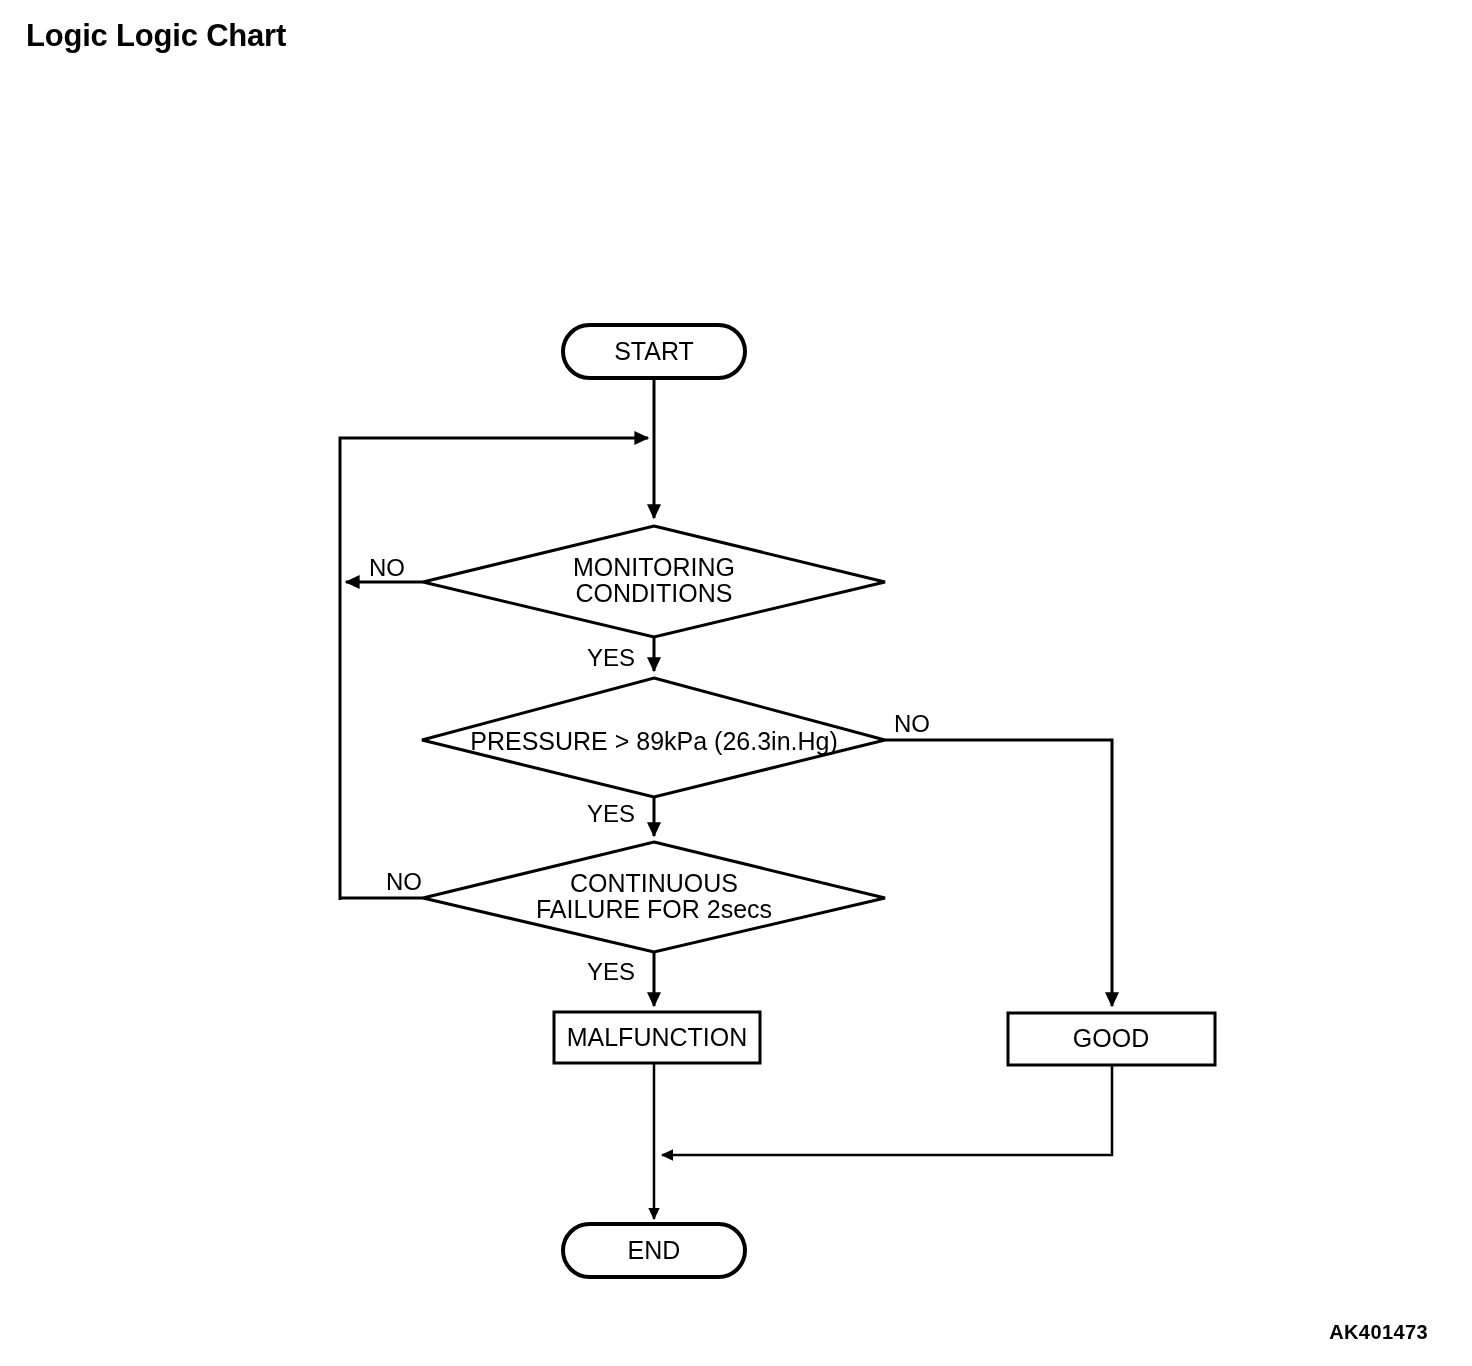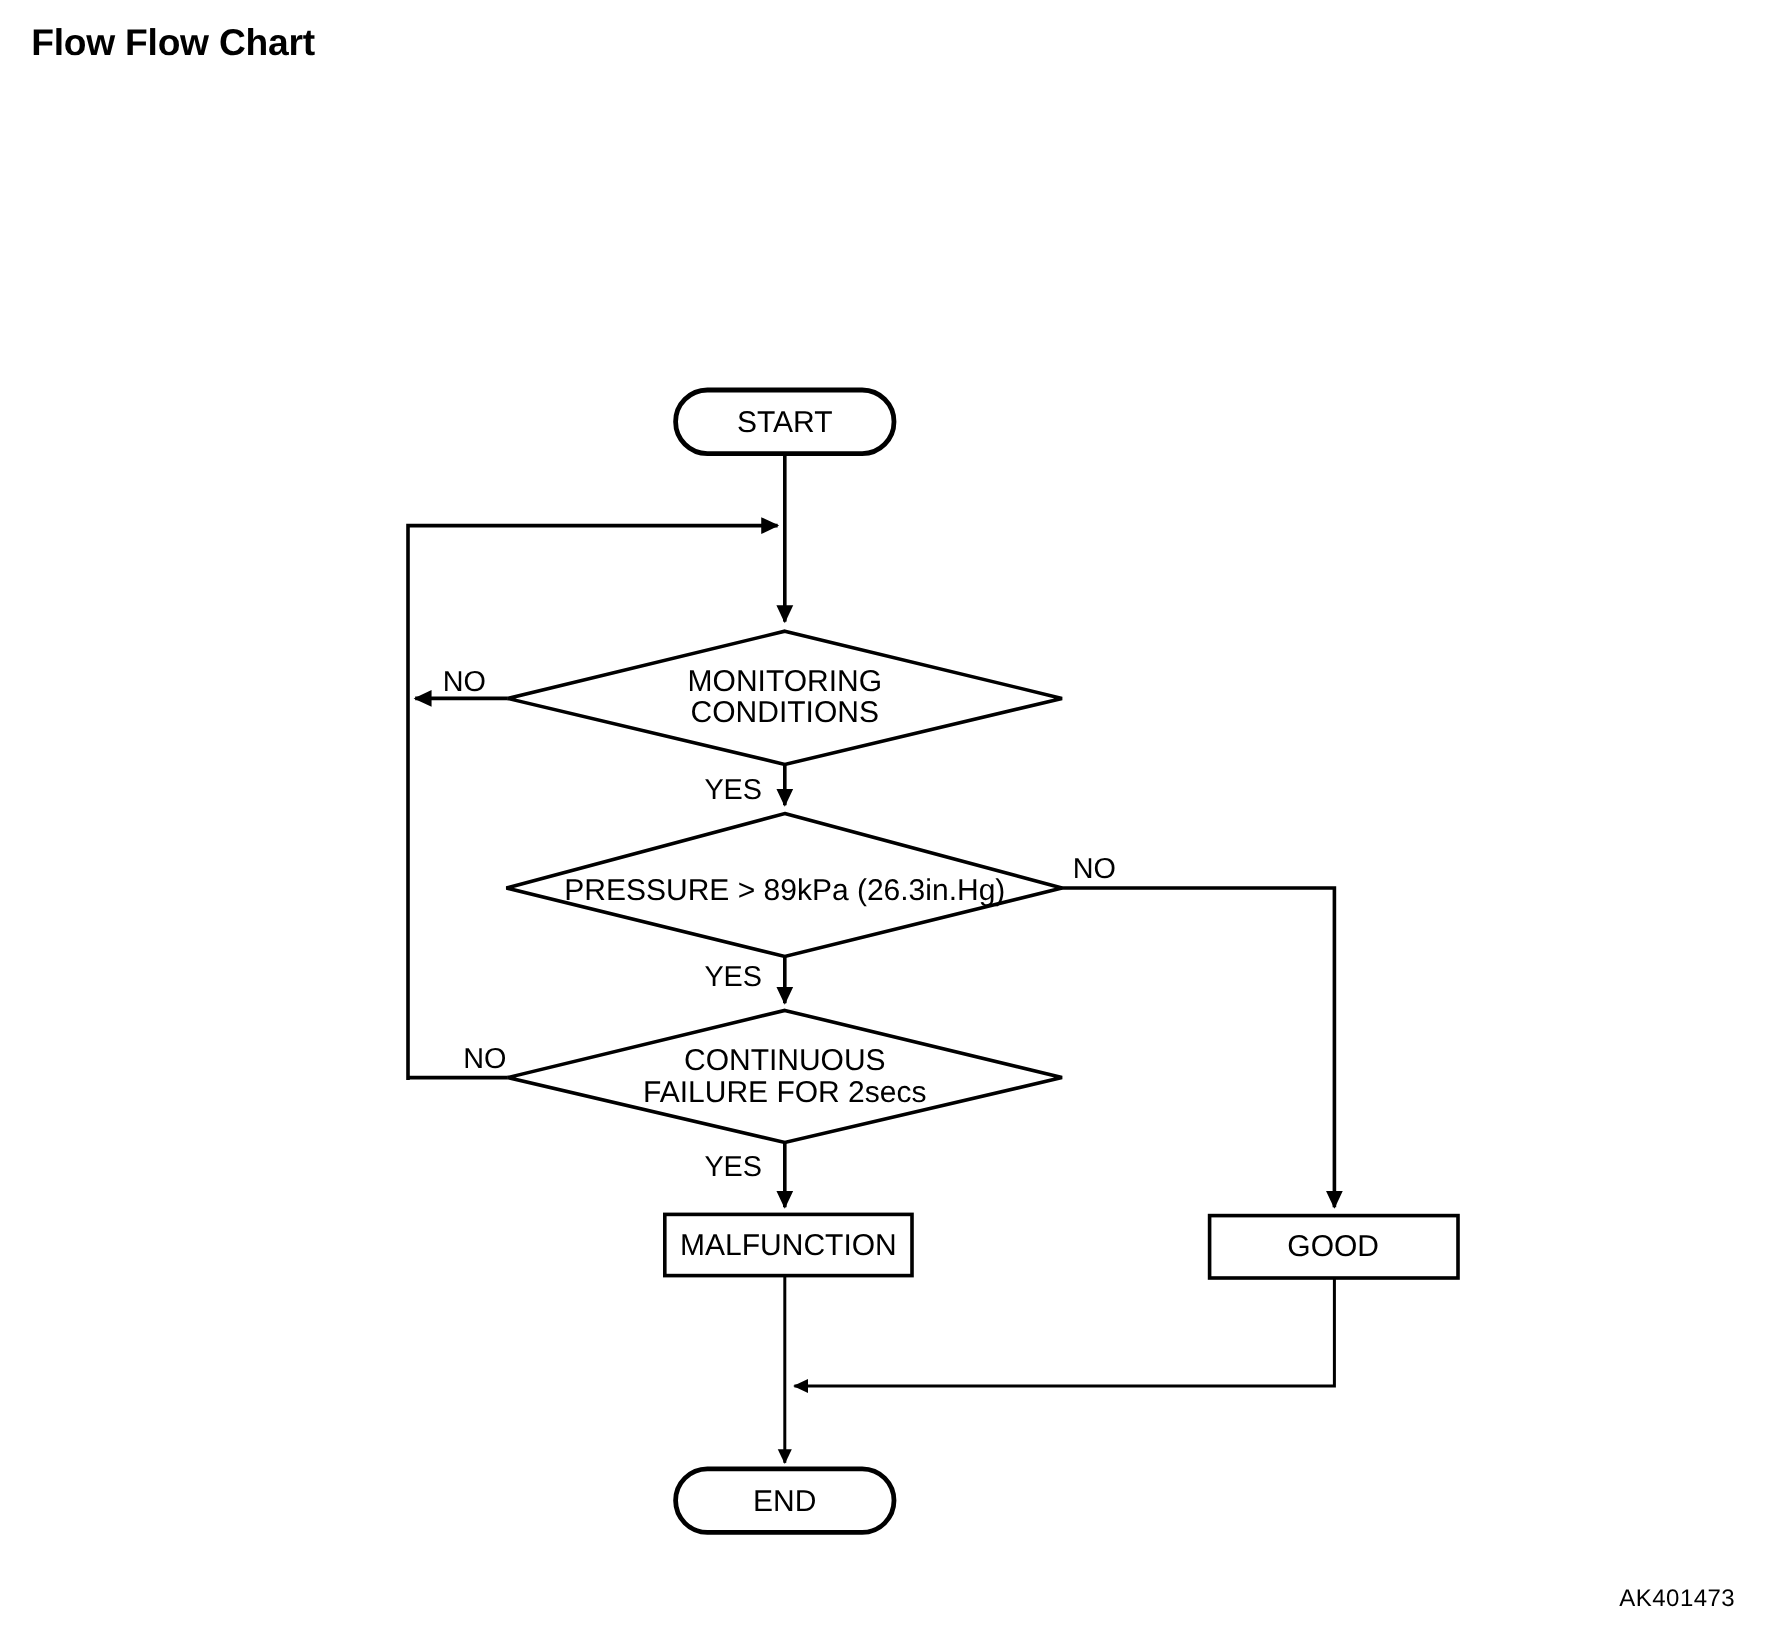--- a/index.html
+++ b/index.html
@@ -26,24 +26,24 @@
   }
   #diagram-canvas {
     position: absolute;
     left: 0;
     top: 0;
     width: 1472px;
     height: 1366px;
   }
   #figure-code {
     position: absolute;
-    right: 26px;
+    right: 44px;
     bottom: 22px;
     font-size: 20px;
-    font-weight: normal;
+    font-weight: bold;
     letter-spacing: 0.4px;
     white-space: nowrap;
   }
   svg text {
     font-family: "Liberation Sans", sans-serif;
     fill: #000000;
   }
   .node-label {
     font-size: 25px;
   }
@@ -67,21 +67,21 @@
   }
   .conn-thin {
     stroke: #000000;
     stroke-width: 2.5;
     fill: none;
   }
 </style>
 </head>
 <body>
 
-<div id="page-title">Flow Flow Chart</div>
+<div id="page-title">Logic Logic Chart</div>
 
 <svg id="diagram-canvas" viewBox="0 0 1472 1366" width="1472" height="1366">
 
   <defs>
     <marker id="arrow" viewBox="0 0 12 12" refX="10.5" refY="6" markerWidth="5.2" markerHeight="5.2" orient="auto-start-reverse">
       <path d="M 0 0.6 L 11.5 6 L 0 11.4 z" fill="#000000"></path>
     </marker>
   </defs>
 
   <line class="conn" x1="654" y1="378" x2="654" y2="518" marker-end="url(#arrow)"></line>

